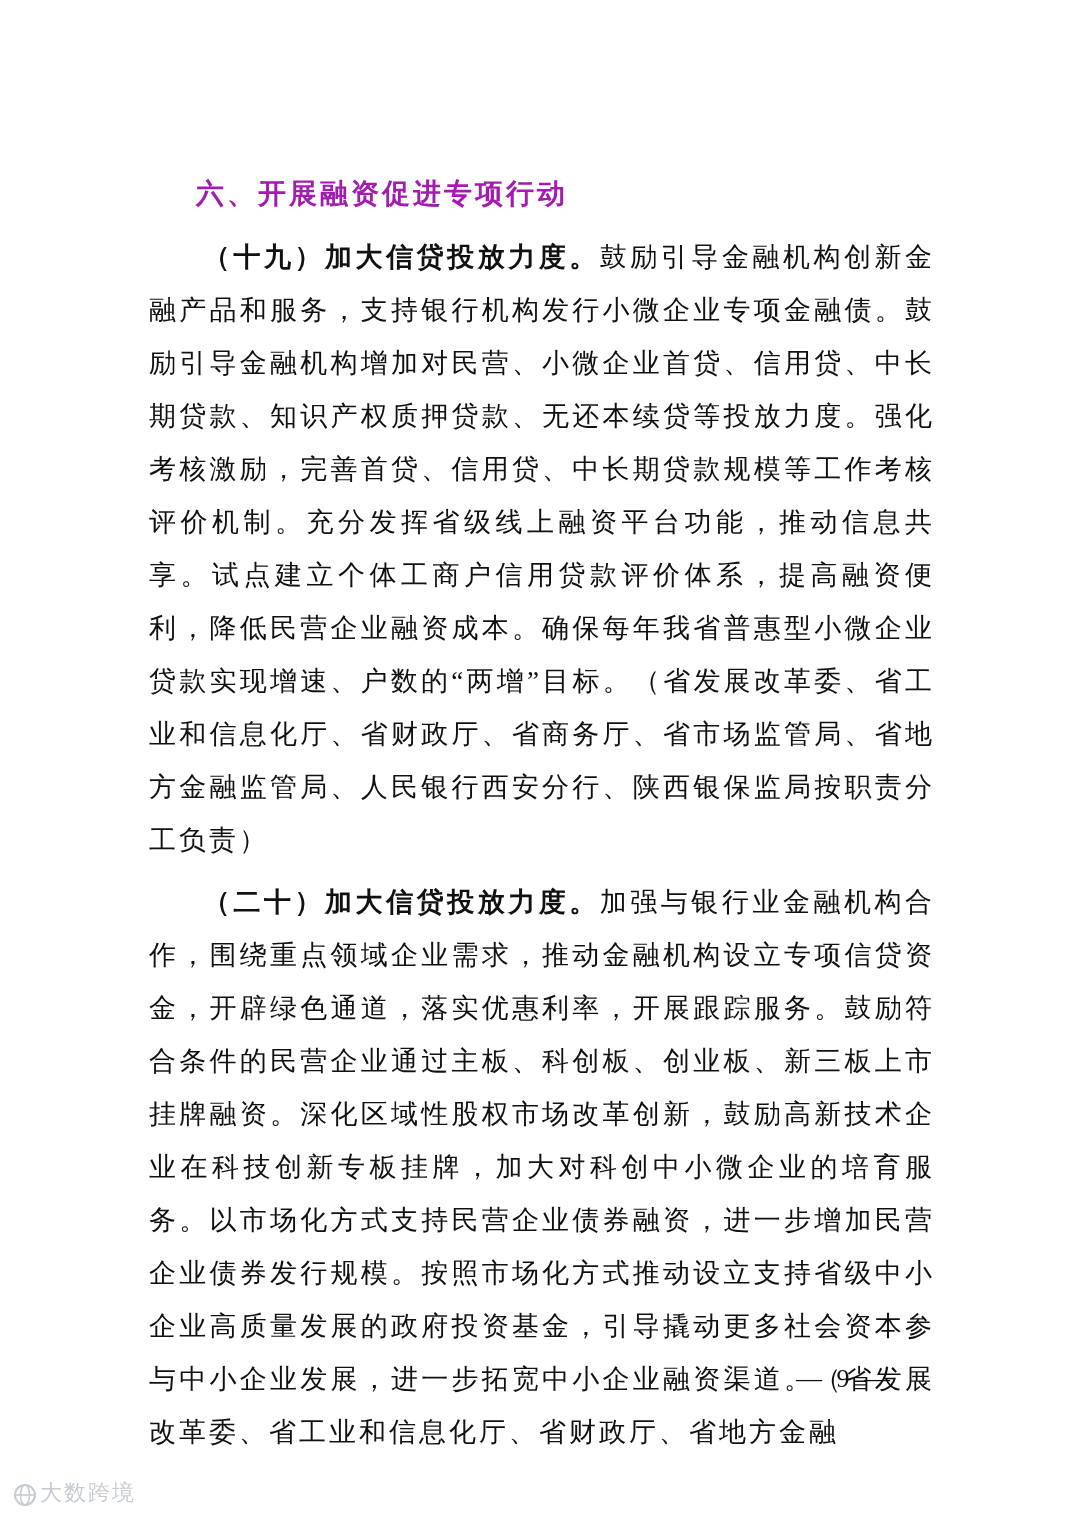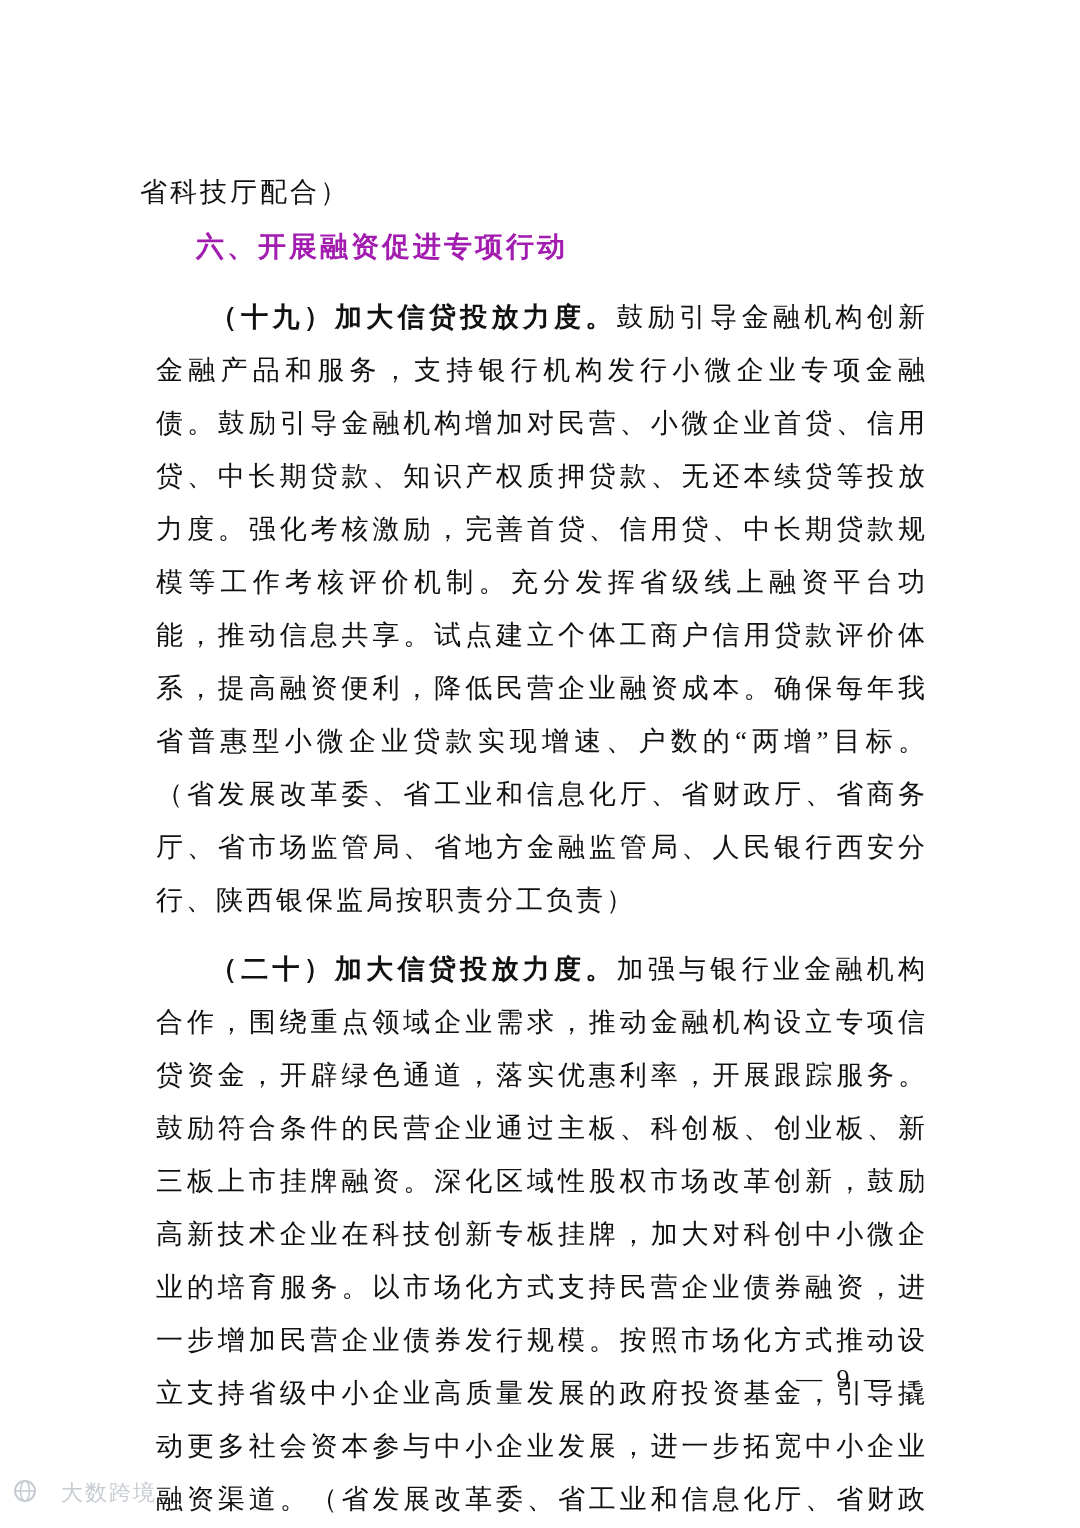--- a/index.html
+++ b/index.html
@@ -36,21 +36,21 @@
     margin: 0;
     font-family: "Liberation Sans", "DejaVu Sans", sans-serif;
     font-weight: 700;
     font-size: 28px;
     line-height: 56px;
     text-indent: 2em;
     letter-spacing: 3px;
     color: #a21caf;
   }
   .para {
-    margin: 16px;
+    margin: 9px;
     font-size: 27px;
     line-height: 53px;
     text-indent: 2em;
     text-align: justify;
     letter-spacing: 3px;
     word-break: break-all;
   }
   .para .lead {
     font-weight: 700;
   }
@@ -60,22 +60,22 @@
     right: 186px;
     font-size: 26px;
     letter-spacing: 4px;
     color: #111111;
   }
   .watermark {
     position: absolute;
     left: 12px;
     top: 1478px;
     display: flex;
-    align-items: flex-start;
-    gap: 23px;
+    align-items: flex-end;
+    gap: 2px;
     color: #c7ccd2;
     font-size: 22px;
     font-family: "Liberation Sans", "DejaVu Sans", sans-serif;
     letter-spacing: 2px;
     user-select: none;
   }
   .wm-icon {
     display: inline-flex;
     width: 26px;
     height: 26px;
@@ -85,21 +85,20 @@
     height: 26px;
   }
 </style>
 </head>
 <body>
 
 <div class="page">
 
   <div class="content">
 
-    <p class="cont-line">省科技厅配合）</p>
 
     <h2 class="heading">六、开展融资促进专项行动</h2>
 
     <p class="para"><span class="lead">（十九）加大信贷投放力度。</span><span>鼓励引导金融机构创新金融产品和服务，支持银行机构发行小微企业专项金融债。鼓励引导金融机构增加对民营、小微企业首贷、信用贷、中长期贷款、知识产权质押贷款、无还本续贷等投放力度。强化考核激励，完善首贷、信用贷、中长期贷款规模等工作考核评价机制。充分发挥省级线上融资平台功能，推动信息共享。试点建立个体工商户信用贷款评价体系，提高融资便利，降低民营企业融资成本。确保每年我省普惠型小微企业贷款实现增速、户数的“两增”目标。（省发展改革委、省工业和信息化厅、省财政厅、省商务厅、省市场监管局、省地方金融监管局、人民银行西安分行、陕西银保监局按职责分工负责）</span></p>
 
     <p class="para"><span class="lead">（二十）加大信贷投放力度。</span><span>加强与银行业金融机构合作，围绕重点领域企业需求，推动金融机构设立专项信贷资金，开辟绿色通道，落实优惠利率，开展跟踪服务。鼓励符合条件的民营企业通过主板、科创板、创业板、新三板上市挂牌融资。深化区域性股权市场改革创新，鼓励高新技术企业在科技创新专板挂牌，加大对科创中小微企业的培育服务。以市场化方式支持民营企业债券融资，进一步增加民营企业债券发行规模。按照市场化方式推动设立支持省级中小企业高质量发展的政府投资基金，引导撬动更多社会资本参与中小企业发展，进一步拓宽中小企业融资渠道。（省发展改革委、省工业和信息化厅、省财政厅、省地方金融</span></p>
 
   </div>
 
   <div class="page-number">— 9 —</div>

